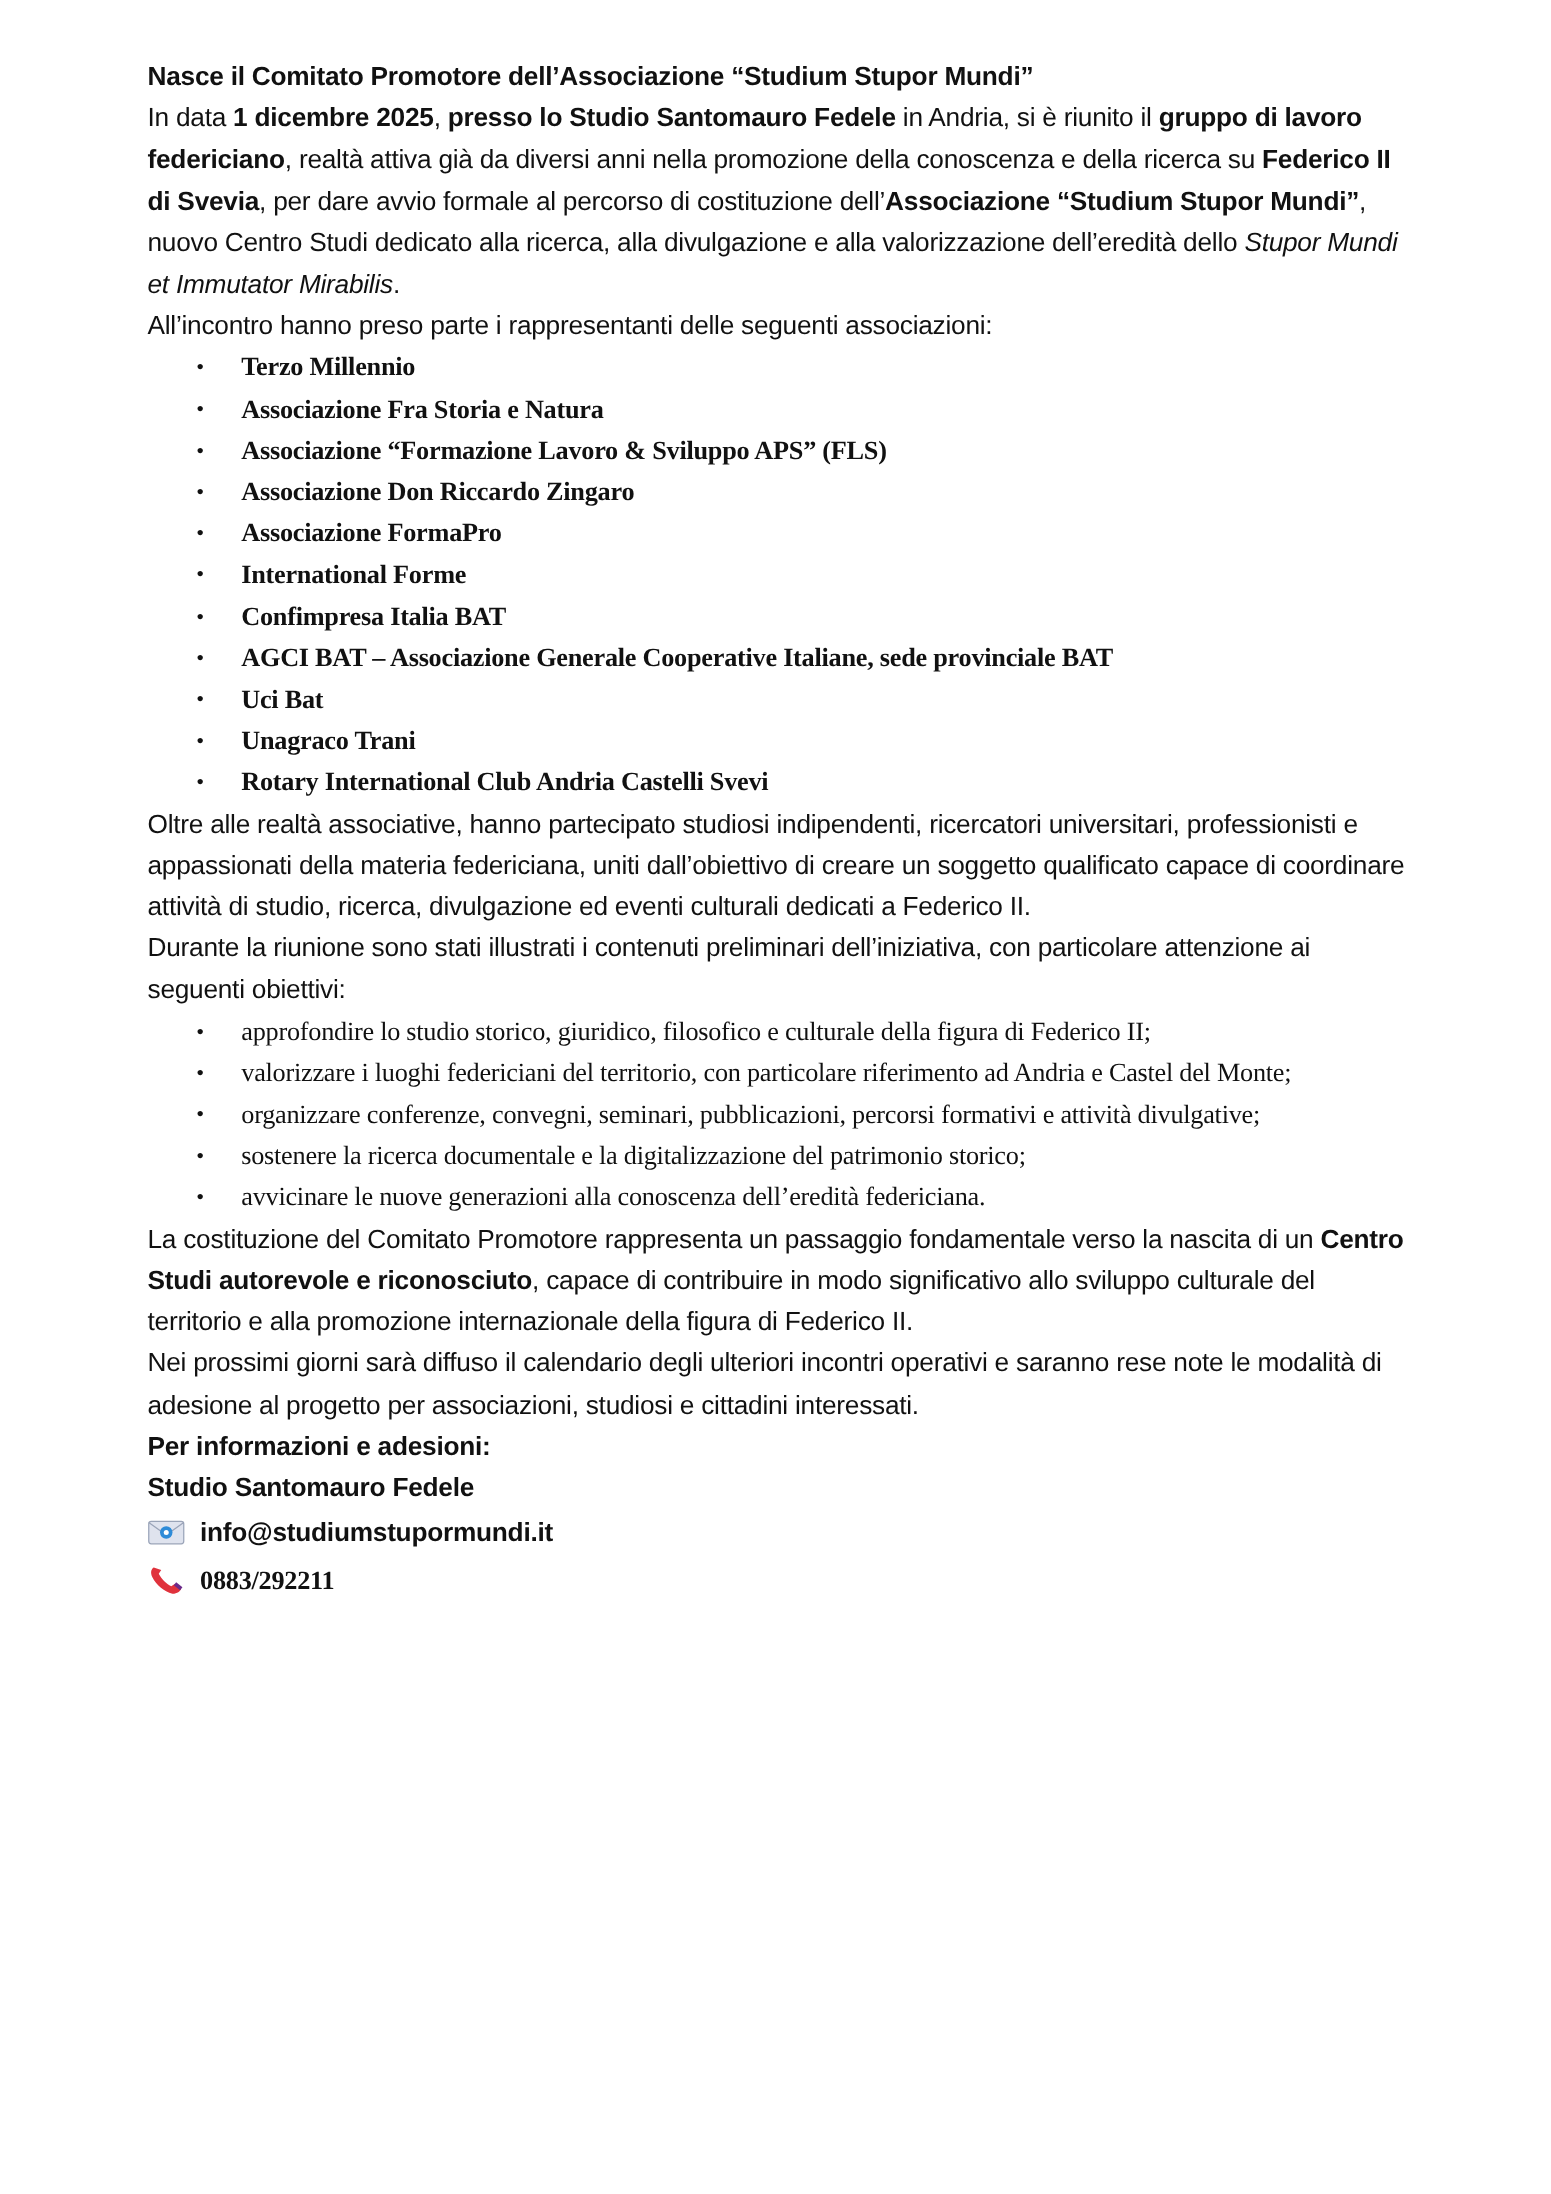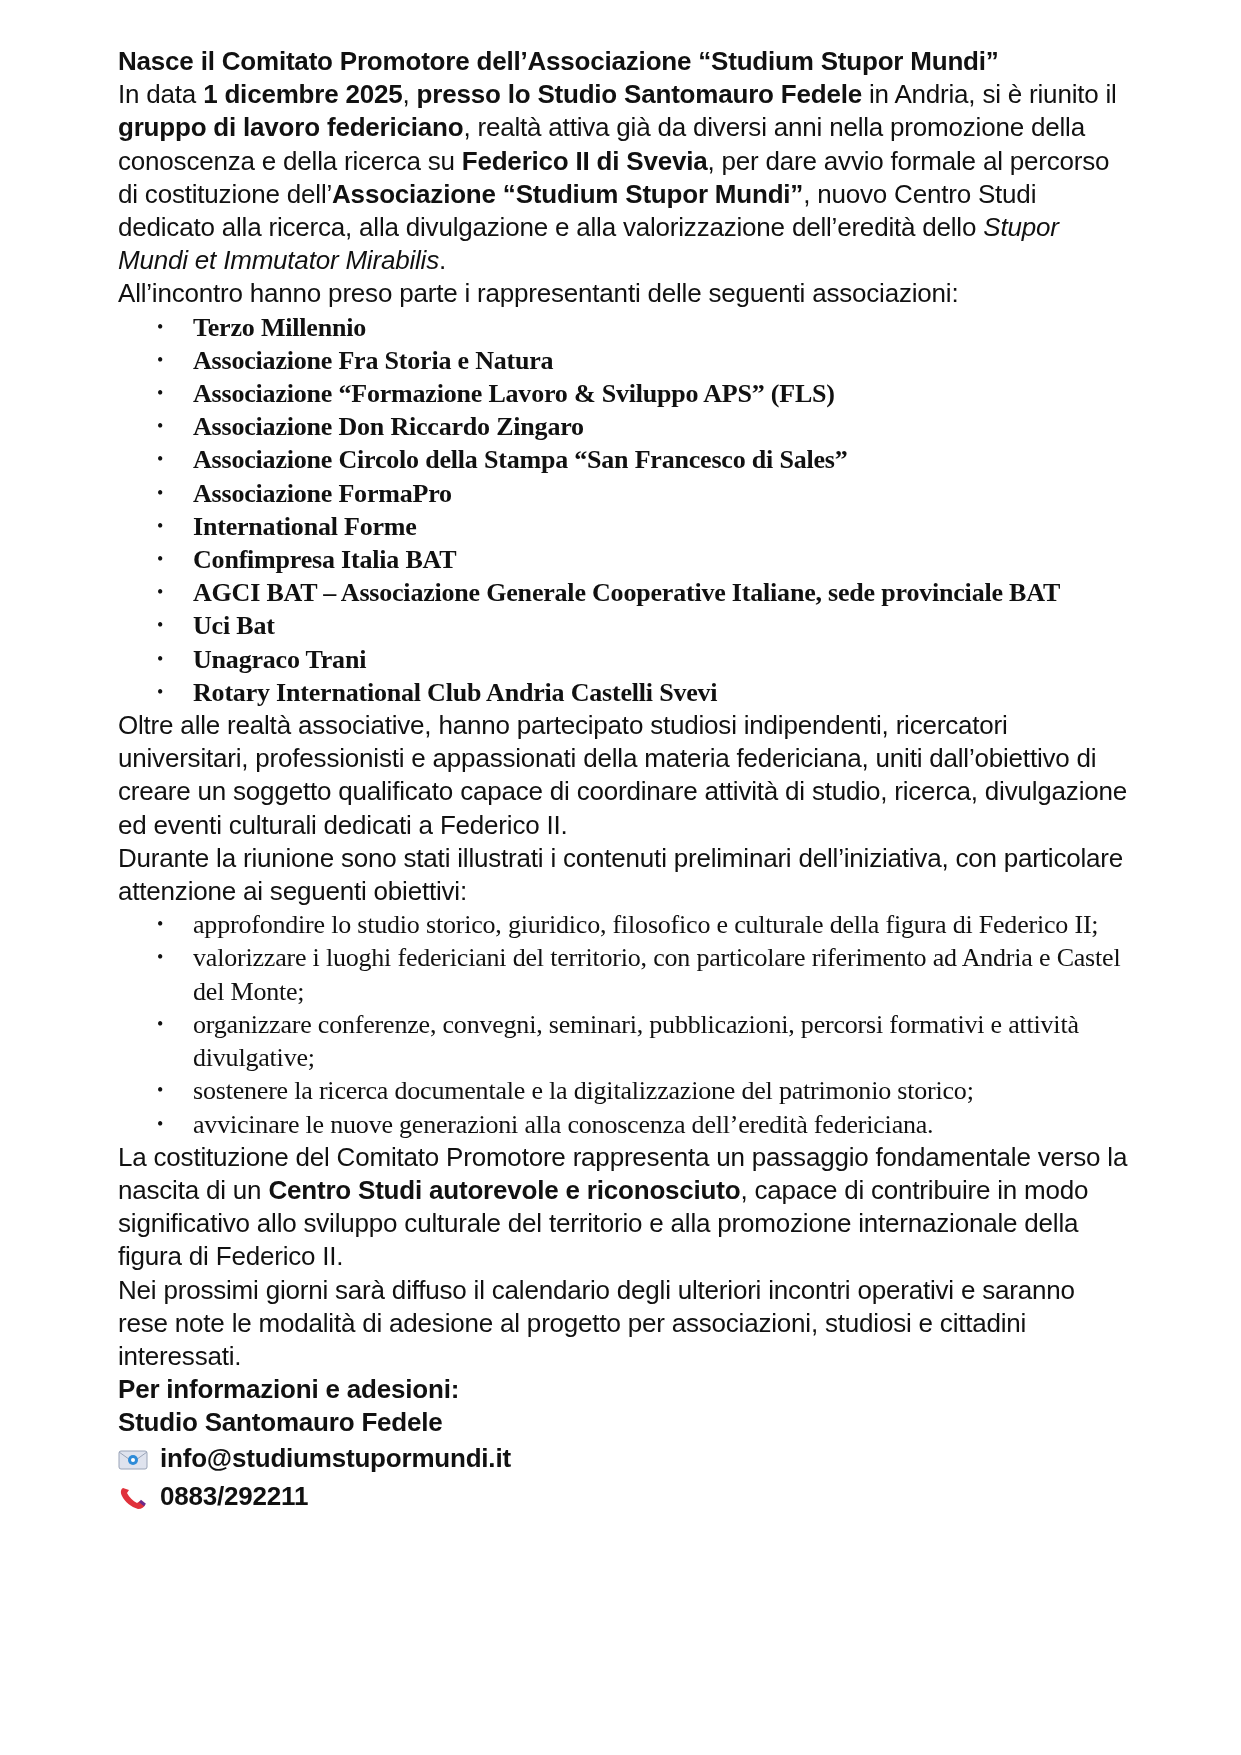--- a/index.html
+++ b/index.html
@@ -1,17 +1,17 @@
 <!DOCTYPE html>
 <html><head>
 <meta charset="utf-8">
 <style>
   html, body { margin:0; padding:0; background:#ffffff; }
   body { width:1241px; height:1755px; position:relative; font-family:"Liberation Sans", sans-serif; color:#111; }
-  .page { position:absolute; left:118px; top:45px; width:1010px; font-size:26px; line-height:33.2px; letter-spacing:-0.2px; }
+  .page { position:absolute; left:118px; top:45px; width:1010px; font-size:21px; line-height:33.2px; letter-spacing:-0.2px; }
   p { margin:0; }
   .b { font-weight:bold; }
   .i { font-style:italic; }
   ul { margin:0; padding:0 0 0 75px; list-style:none; }
   ul li { position:relative;font-family:Liberation Serif, serif; }
   ul li::before { content:"•"; position:absolute; left:-36px; top:0; font-weight:normal; font-size:18px; }
   ul.bold li { font-weight:bold; }
   .contact { display:flex; align-items:center; font-weight:bold; height:38px; }
   .icon { display:inline-block; width:30px; height:24px; margin-right:12px; }
 </style>
@@ -20,21 +20,20 @@
 
 <div class="page">
   <p class="b">Nasce il Comitato Promotore dell’Associazione “Studium Stupor Mundi”</p>
   <p><span>In data </span><span class="b">1 dicembre 2025</span><span>, </span><span class="b">presso lo Studio Santomauro Fedele</span><span> in Andria, si è riunito il </span><span class="b">gruppo di lavoro federiciano</span><span>, realtà attiva già da diversi anni nella promozione della conoscenza e della ricerca su </span><span class="b">Federico II di Svevia</span><span>, per dare avvio formale al percorso di costituzione dell’</span><span class="b">Associazione “Studium Stupor Mundi”</span><span>, nuovo Centro Studi dedicato alla ricerca, alla divulgazione e alla valorizzazione dell’eredità dello </span><span class="i">Stupor Mundi et Immutator Mirabilis</span><span>.</span></p>
   <p>All’incontro hanno preso parte i rappresentanti delle seguenti associazioni:</p>
   <ul class="bold">
     <li>Terzo Millennio</li>
     <li>Associazione Fra Storia e Natura</li>
     <li>Associazione “Formazione Lavoro &amp; Sviluppo APS” (FLS)</li>
     <li>Associazione Don Riccardo Zingaro</li>
-    <li>Associazione Circolo della Stampa “San Francesco di Sales”</li>
     <li>Associazione FormaPro</li>
     <li>International Forme</li>
     <li>Confimpresa Italia BAT</li>
     <li>AGCI BAT – Associazione Generale Cooperative Italiane, sede provinciale BAT</li>
     <li>Uci Bat</li>
     <li>Unagraco Trani</li>
     <li>Rotary International Club Andria Castelli Svevi</li>
   </ul>
   <p>Oltre alle realtà associative, hanno partecipato studiosi indipendenti, ricercatori universitari, professionisti e appassionati della materia federiciana, uniti dall’obiettivo di creare un soggetto qualificato capace di coordinare attività di studio, ricerca, divulgazione ed eventi culturali dedicati a Federico II.</p>
   <p>Durante la riunione sono stati illustrati i contenuti preliminari dell’iniziativa, con particolare attenzione ai seguenti obiettivi:</p>
@@ -60,15 +59,15 @@
     </span>
     <a style="color:#111;text-decoration:none;">info@studiumstupormundi.it</a>
   </div>
   <div class="contact">
     <span class="icon">
       <svg width="30" height="24" viewBox="0 0 30 24">
           <path d="M5 2 C3 3 2 6 4 10 C7 16 13 21 20 23 C24 23 26 21 27 19 L22 15 L19 17 C15 15 11 11 9 7 L11 4 Z" fill="#e0323c"></path>
           <path d="M22 15 L27 19" stroke="#6b2a8a" stroke-width="3"></path>
         </svg>
     </span>
-    <a style="color:#111;text-decoration:none;">0883/292211</a>
+    <a style="color:#111;text-decoration:none;font-family:Liberation Serif, serif;">0883/292211</a>
   </div>
 </div>
 
 </body></html>

